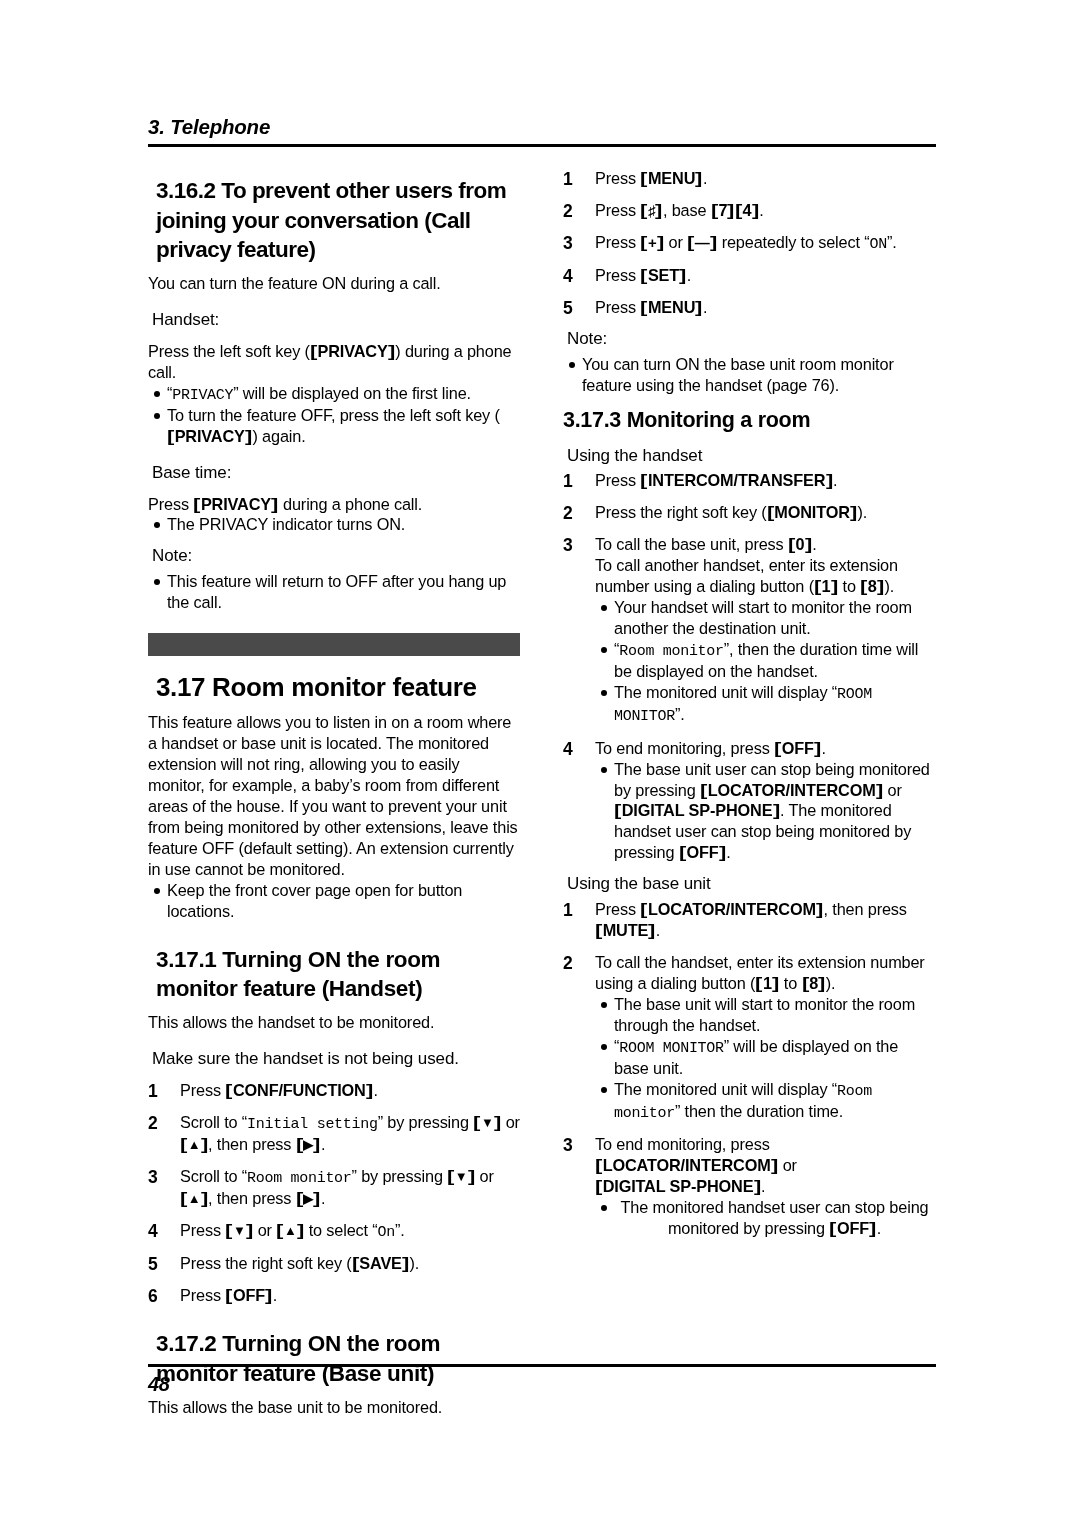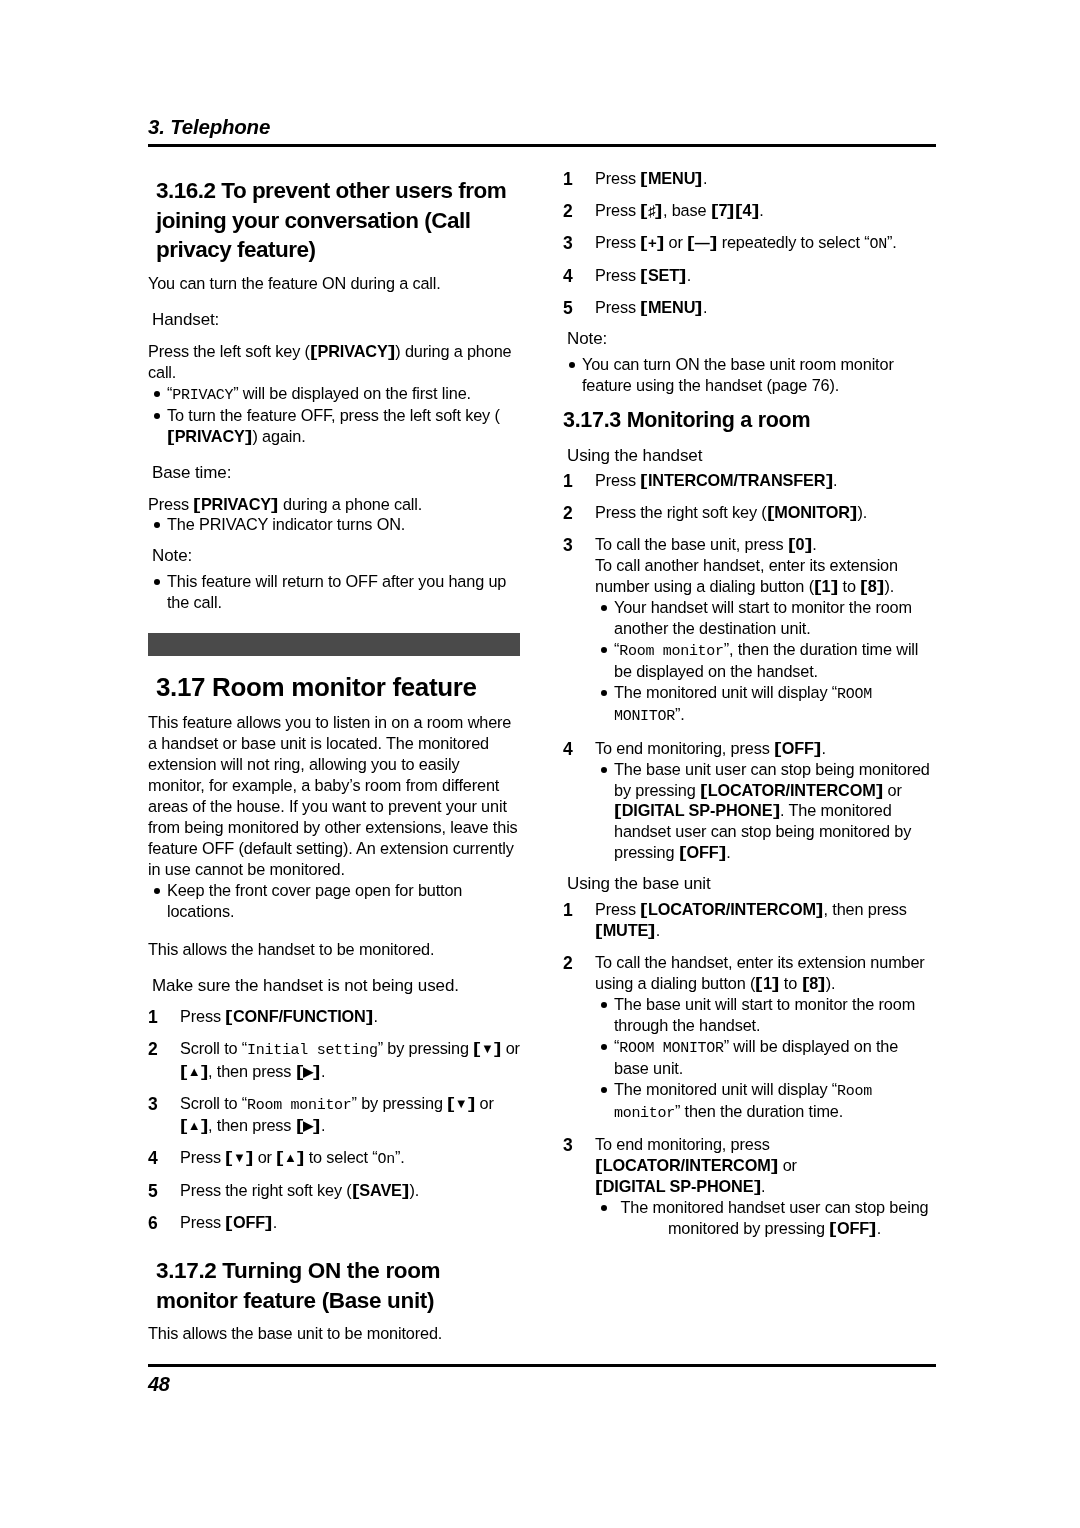--- a/index.html
+++ b/index.html
@@ -241,20 +241,21 @@
         <div class="gap-s"></div>
         <div class="h2" style="font-size:26px;">3.17 Room monitor feature</div>
         <div class="body lead">This feature allows you to listen in on a room where a handset or base unit is located. The monitored extension will not ring, allowing you to easily monitor, for example, a baby’s room from different areas of the house. If you want to prevent your unit from being monitored by other extensions, leave this feature OFF (default setting). An extension currently in use cannot be monitored.</div>
         <ul class="bullets">
           <li>Keep the front cover page open for button locations.</li>
         </ul>
       </div>
 
       <div class="gap-l"></div>
       <div>
+        <div class="h2">3.17.1 Turning ON the room monitor feature (Handset)</div>
         <div class="body lead">This allows the handset to be monitored.</div>
         <div class="gap-m"></div>
         <div class="sub-head">Make sure the handset is not being used.</div>
         <div class="gap-s"></div>
 
         <ol class="steps">
           <li>
             <span class="num">1</span><span>Press </span><span class="key"><span class="br">[</span><span>CONF/FUNCTION</span><span class="br">]</span></span><span>.</span>
           </li>
           <li>

